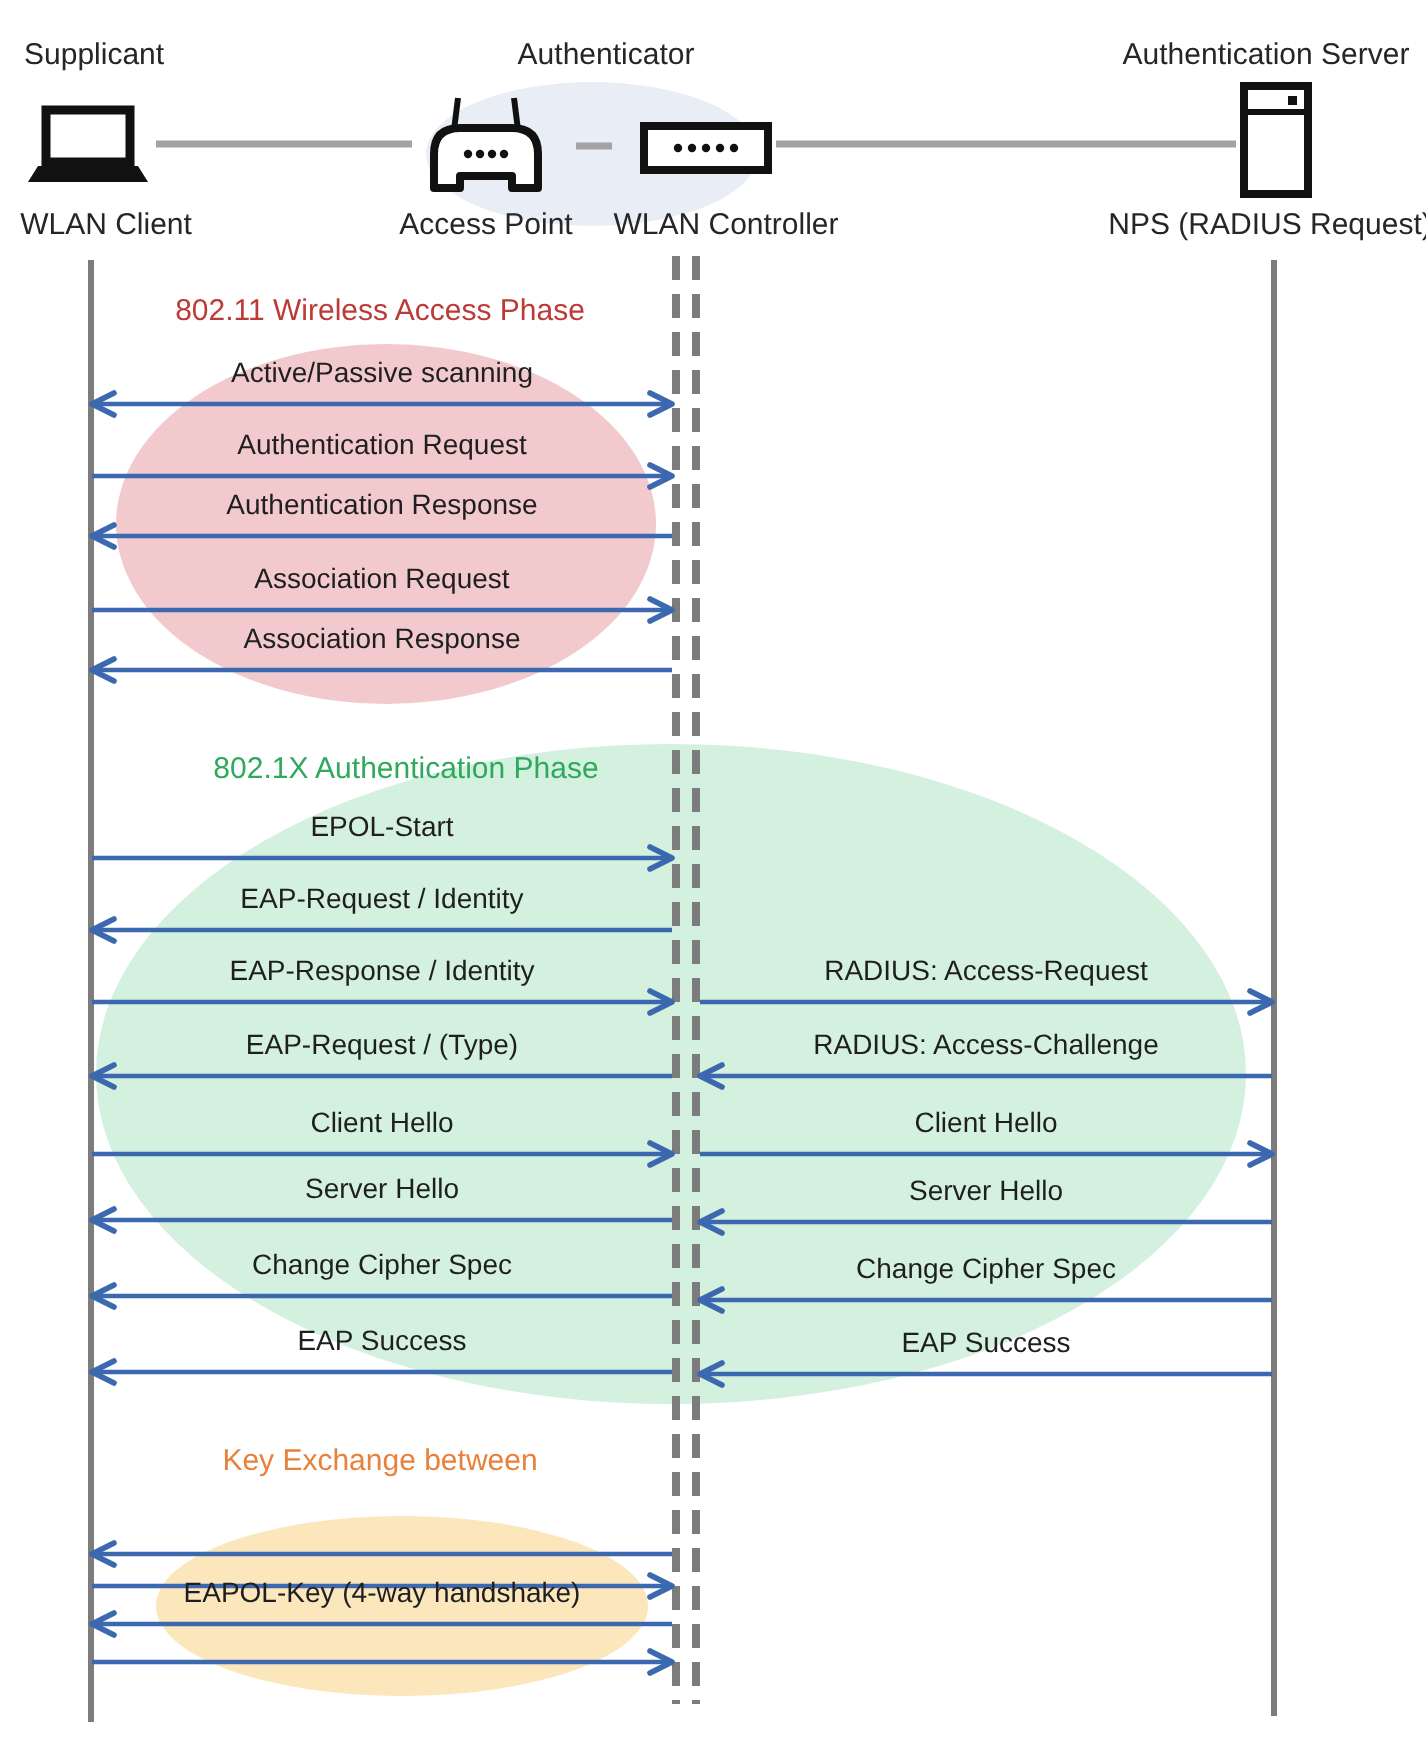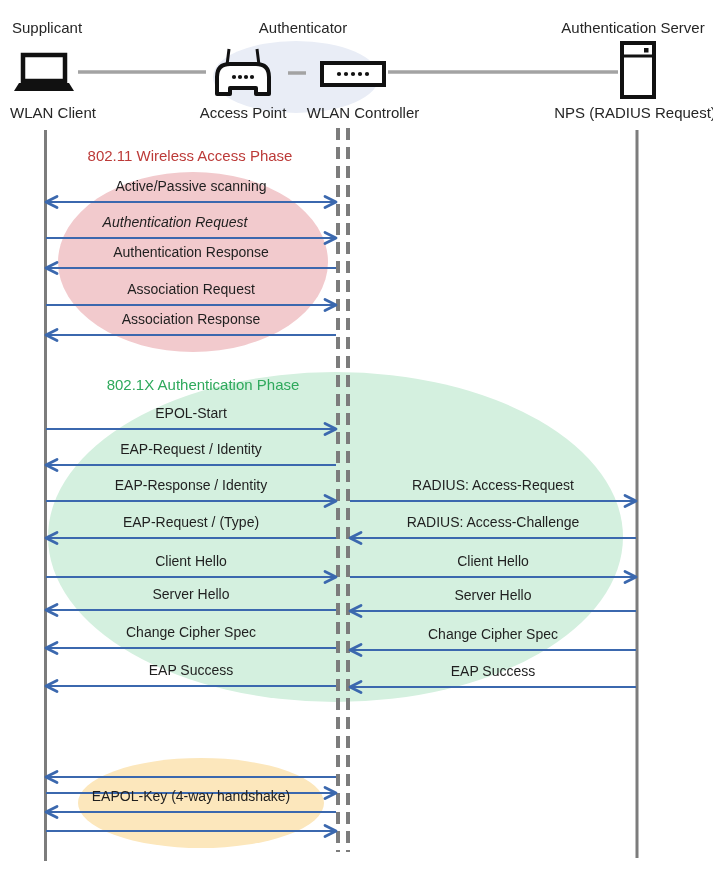--- a/index.html
+++ b/index.html
@@ -164,25 +164,26 @@
 <div class="role-label centered" style="left:633px;top:19px">Authentication Server</div>
 
 <div class="node-label" style="left:53px;top:104px">WLAN Client</div>
 <div class="node-label" style="left:243px;top:104px">Access Point</div>
 <div class="node-label" style="left:363px;top:104px">WLAN Controller</div>
 <div class="node-label" style="left:635px;top:104px">NPS (RADIUS Request)</div>
 
 <div class="phase-title" style="left: 190px; top: 146px; color: rgb(188, 58, 56);">802.11 Wireless Access Phase</div>
 <div class="phase-title" style="left: 203px; top: 375px; color: rgb(47, 169, 92);">802.1X Authentication Phase</div>
 <div class="phase-title" style="left: 190px; top: 721px; color: rgb(232, 129, 60);">
+  <div>Key Exchange between</div>
 </div>
 
 <div id="messages">
     <div class="msg-label" style="left: 191px; top: 178px;">Active/Passive scanning</div>
-    <div class="msg-label" style="left: 175px; top: 214px; font-style: italic;">Authentication Request</div>
+    <div class="msg-label" style="left: 191px; top: 214px;">Authentication Request</div>
     <div class="msg-label" style="left: 191px; top: 244px;">Authentication Response</div>
     <div class="msg-label" style="left: 191px; top: 281px; text-align: right;">Association Request</div>
     <div class="msg-label" style="left: 191px; top: 311px;">Association Response</div>
     <div class="msg-label" style="left: 191px; top: 405px;">EPOL-Start</div>
     <div class="msg-label" style="left: 191px; top: 441px; text-align: right;">EAP-Request / Identity</div>
     <div class="msg-label" style="left: 191px; top: 477px; text-align: center;">EAP-Response / Identity</div>
     <div class="msg-label" style="left: 493px; top: 477px;">RADIUS: Access-Request</div>
     <div class="msg-label" style="left: 191px; top: 514px;">EAP-Request / (Type)</div>
     <div class="msg-label" style="left: 493px; top: 514px;">RADIUS: Access-Challenge</div>
     <div class="msg-label" style="left: 191px; top: 553px;">Client Hello</div>

